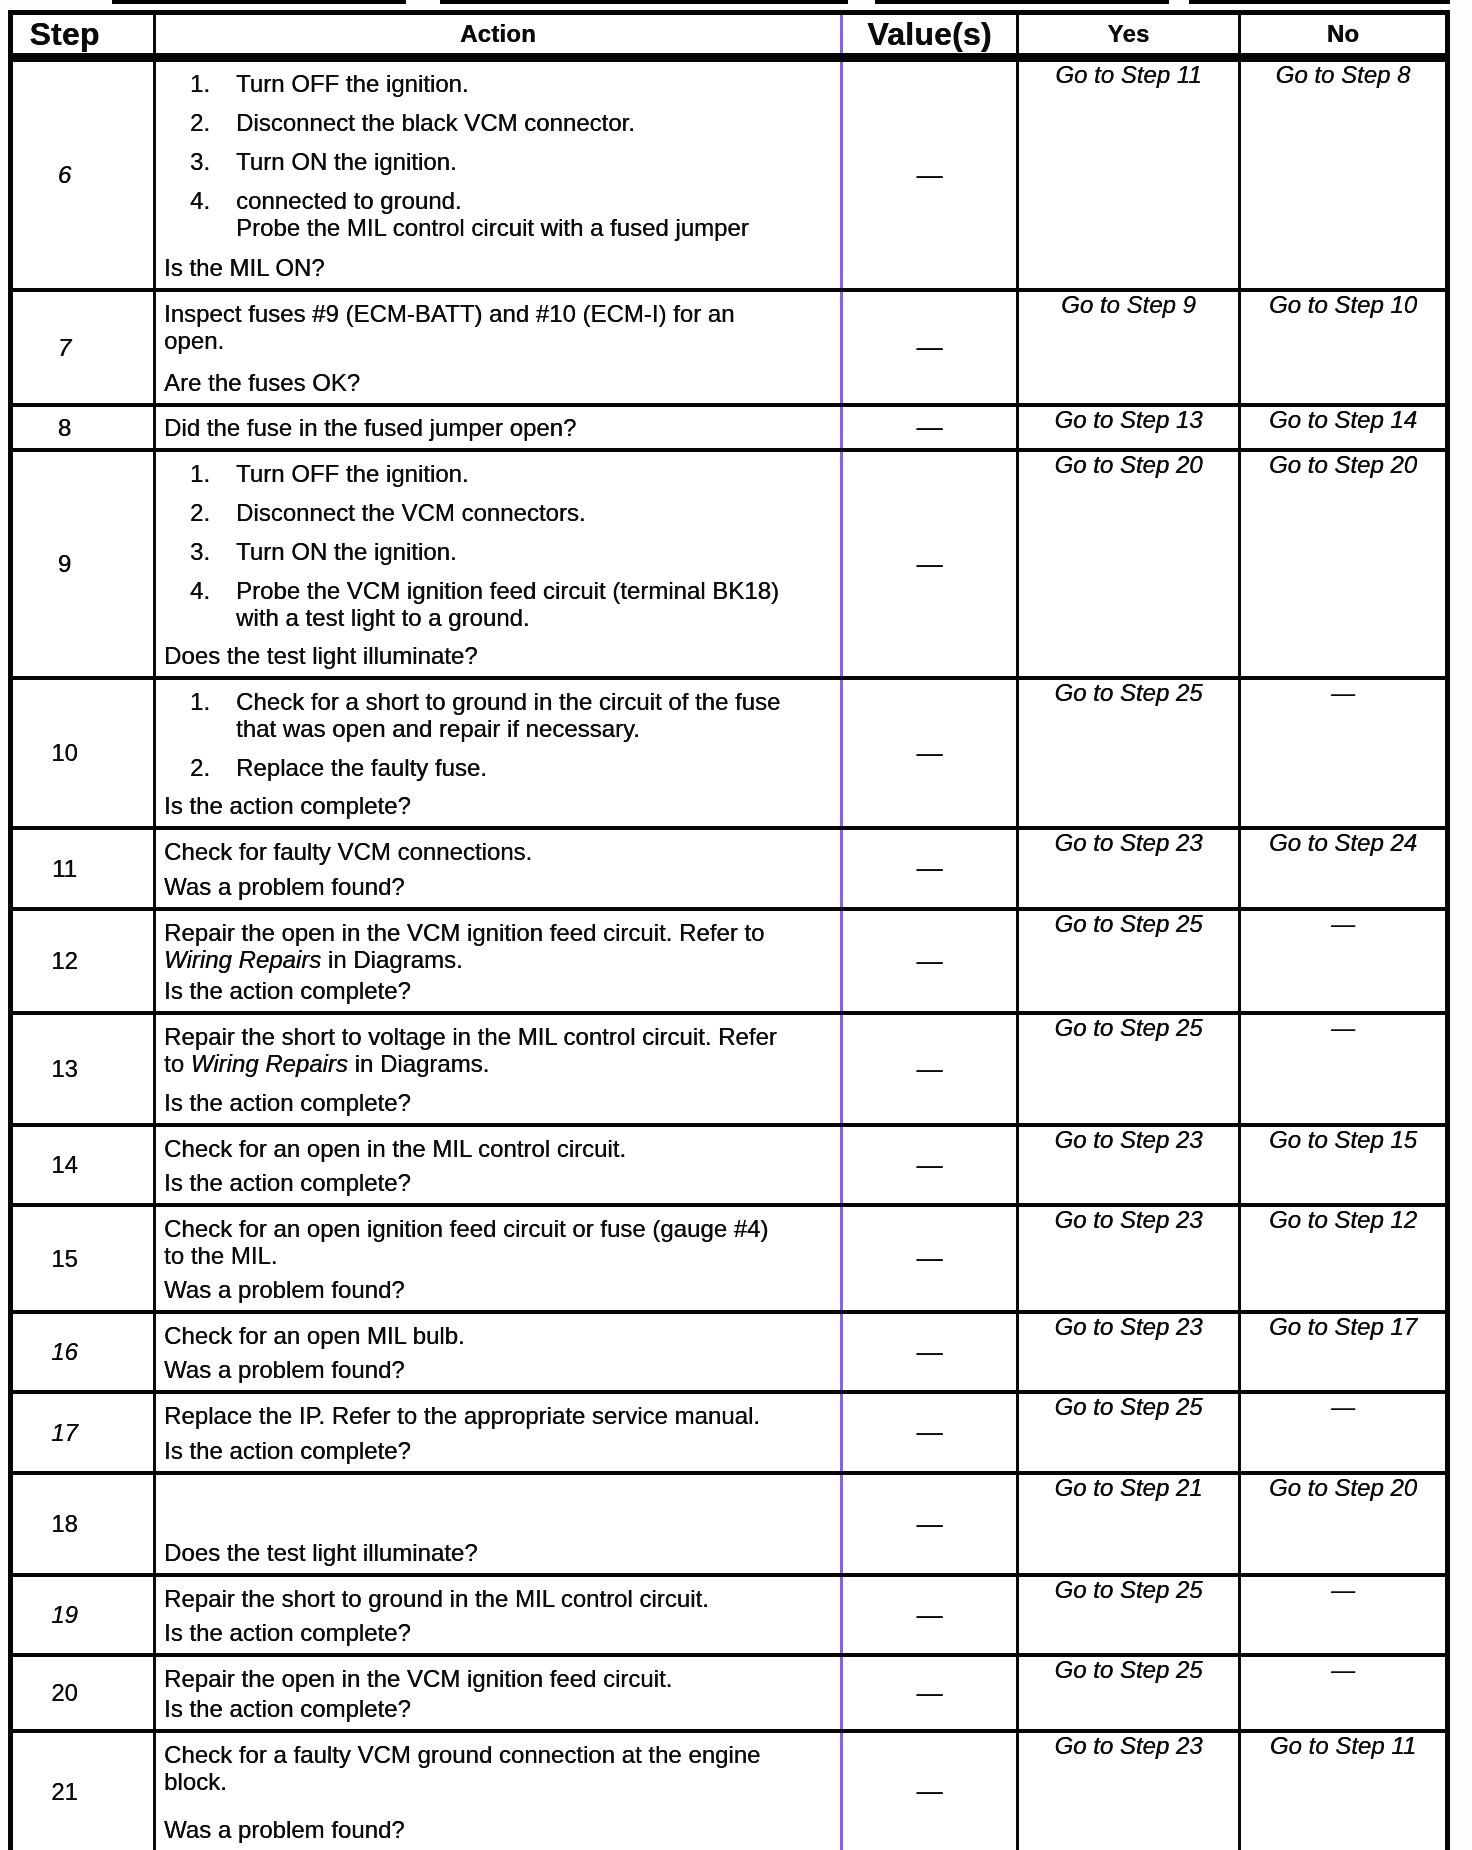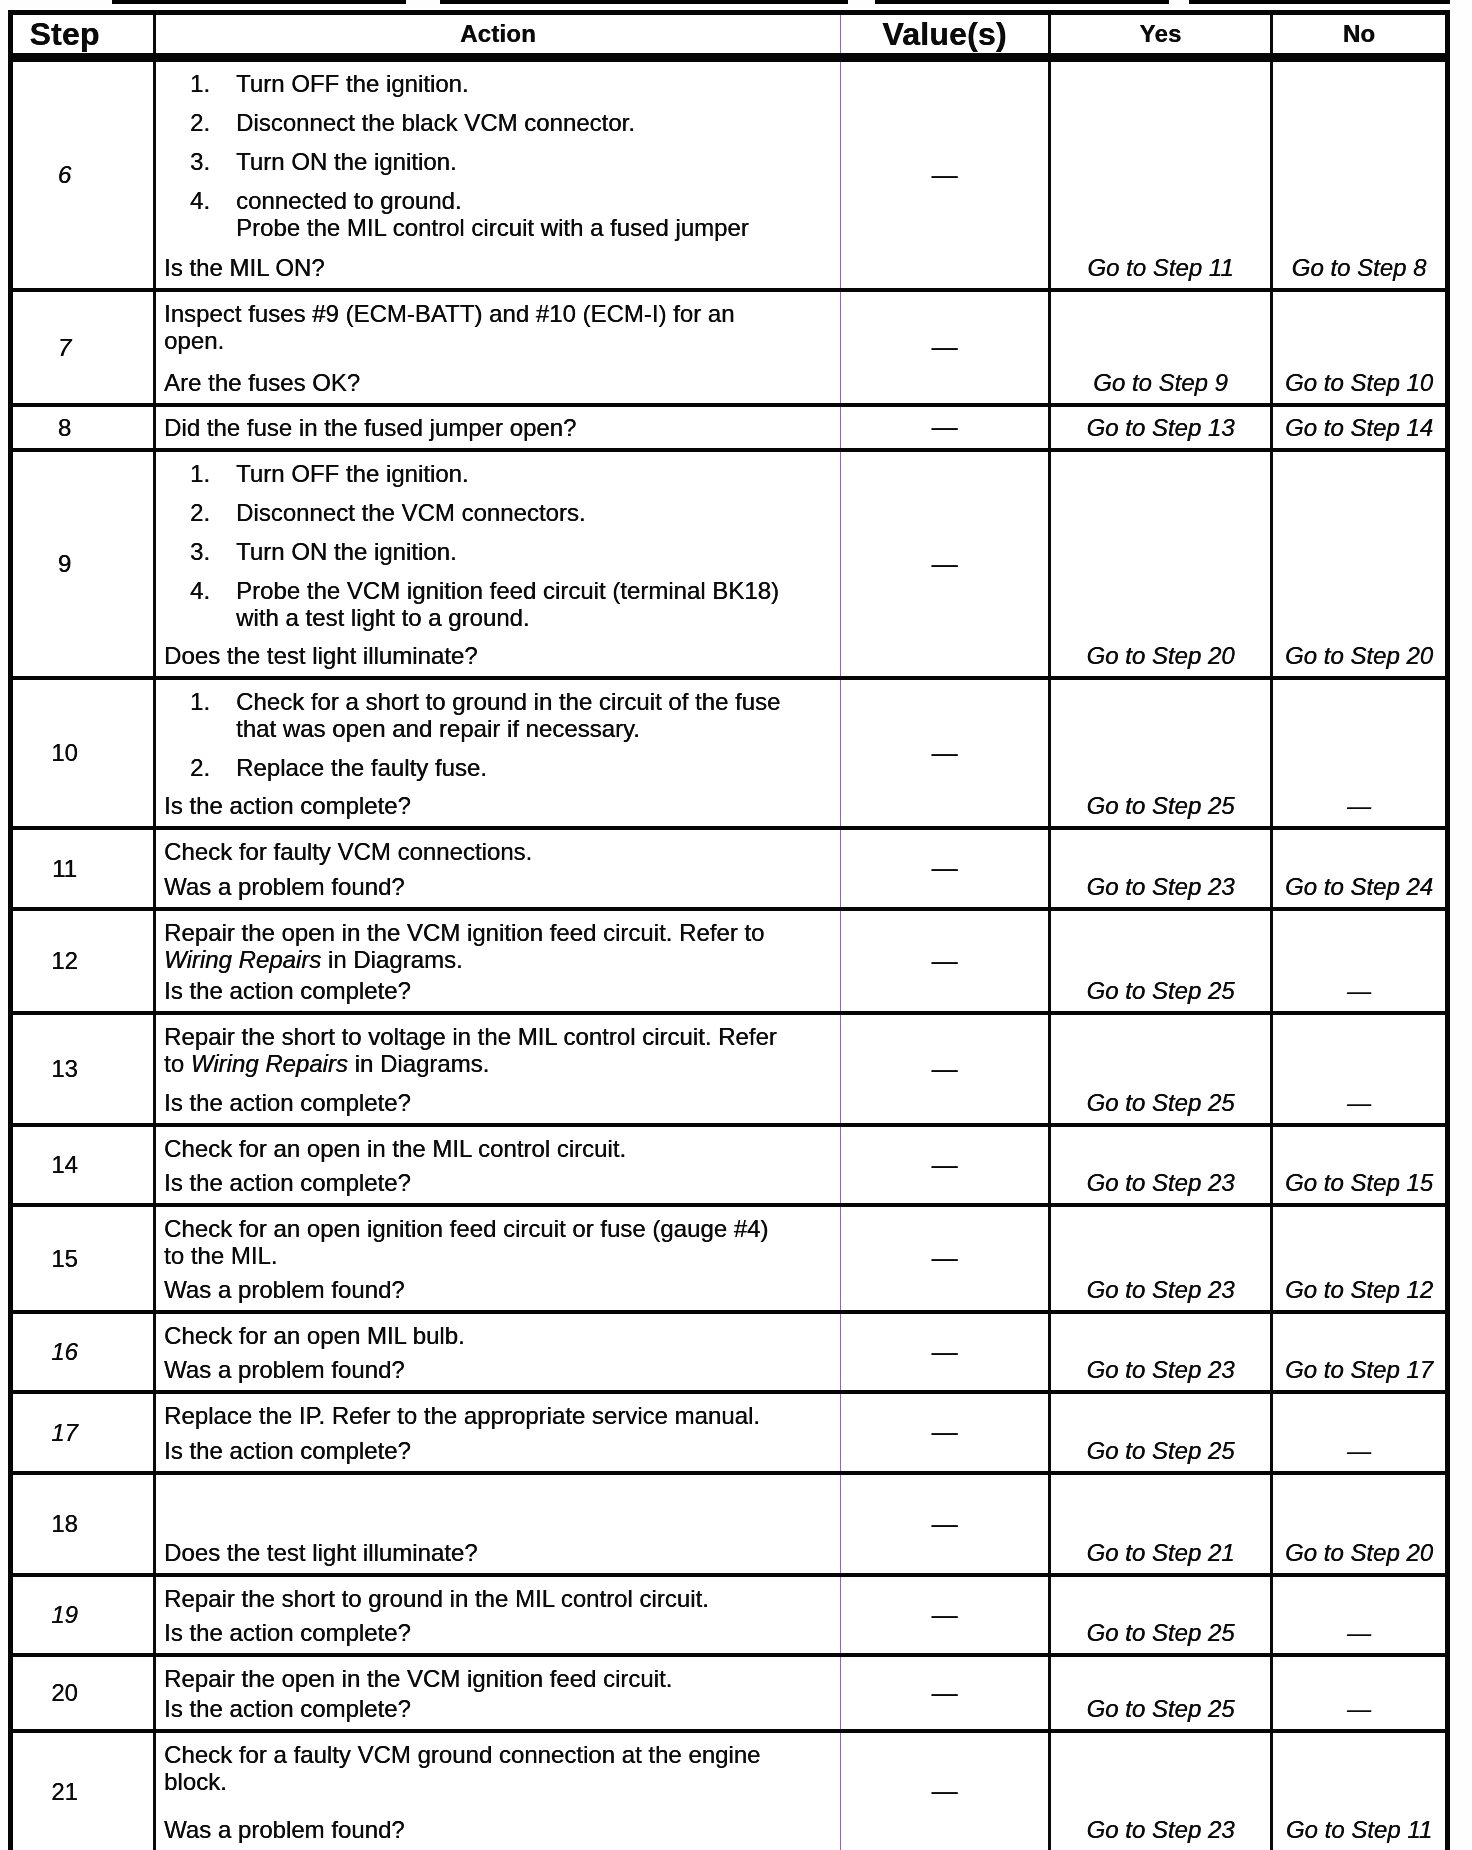--- a/index.html
+++ b/index.html
@@ -20,42 +20,42 @@
     position:absolute; left:8px; top:10px; width:1442px;
     border:5px solid #050505; box-sizing:border-box; background:#fff;
     text-shadow:0.35px 0 0 currentColor;
   }
   .thead { display:flex; height:38px; border-bottom:5px solid #050505; }
   .trow  { display:flex; }
   #rows .trow { border-top:4px solid #060606; }
   .cell { box-sizing:border-box; }
   .step-col   { width:103px; flex:none; }
   .action-col { width:687px; flex:none; border-left:3px solid #0a0a0a; }
-  .value-col  { width:208px; flex:none; border-left:1px solid #8b5cf6; }
+  .value-col  { width:176px; flex:none; border-left:3px solid #8b5cf6; }
   .yes-col    { width:222px; flex:none; border-left:3px solid #0a0a0a; }
   .no-col     { flex:1; border-left:3px solid #0a0a0a; }
 
   .hcell { display:flex; align-items:center; justify-content:center;
            font-weight:bold; font-size:32px; letter-spacing:0.2px; }
 
   .stepnum { display:flex; align-items:center; justify-content:center; font-size:24px; }
   .it { font-style:italic; }
 
   .action-col { display:flex; flex-direction:column; padding:8px 4px 7px 8px; font-size:24px;margin-left:37px; }
   .item { display:flex; margin-bottom:12px; line-height:27px; }
   .item .num { flex:none; width:46px; margin-left:26px; }
   .item .itxt { flex:1; }
   .item .itxt .line { white-space:nowrap; }
   .action-para .pline { line-height:27px; white-space:nowrap; }
   .action-question { margin-top:auto; line-height:26px; white-space:nowrap; }
 
   .value-col { display:flex; align-items:center; justify-content:center; }
   .value-col .dash { font-size:26px; }
   .yes-col, .no-col {
-    display:flex; align-items:flex-end; justify-content:center;
+    display:flex; justify-content:center;
     padding-bottom:7px; font-size:24px; font-style:italic; line-height:26px;
   }
   .goto { white-space:nowrap; }
 </style>
 </head>
 <body>
 
 <div class="page">
   <div class="top-artifact"></div>
   <div class="speck" style="left:1395px; top:1655px; width:4px; height:7px;"></div>

